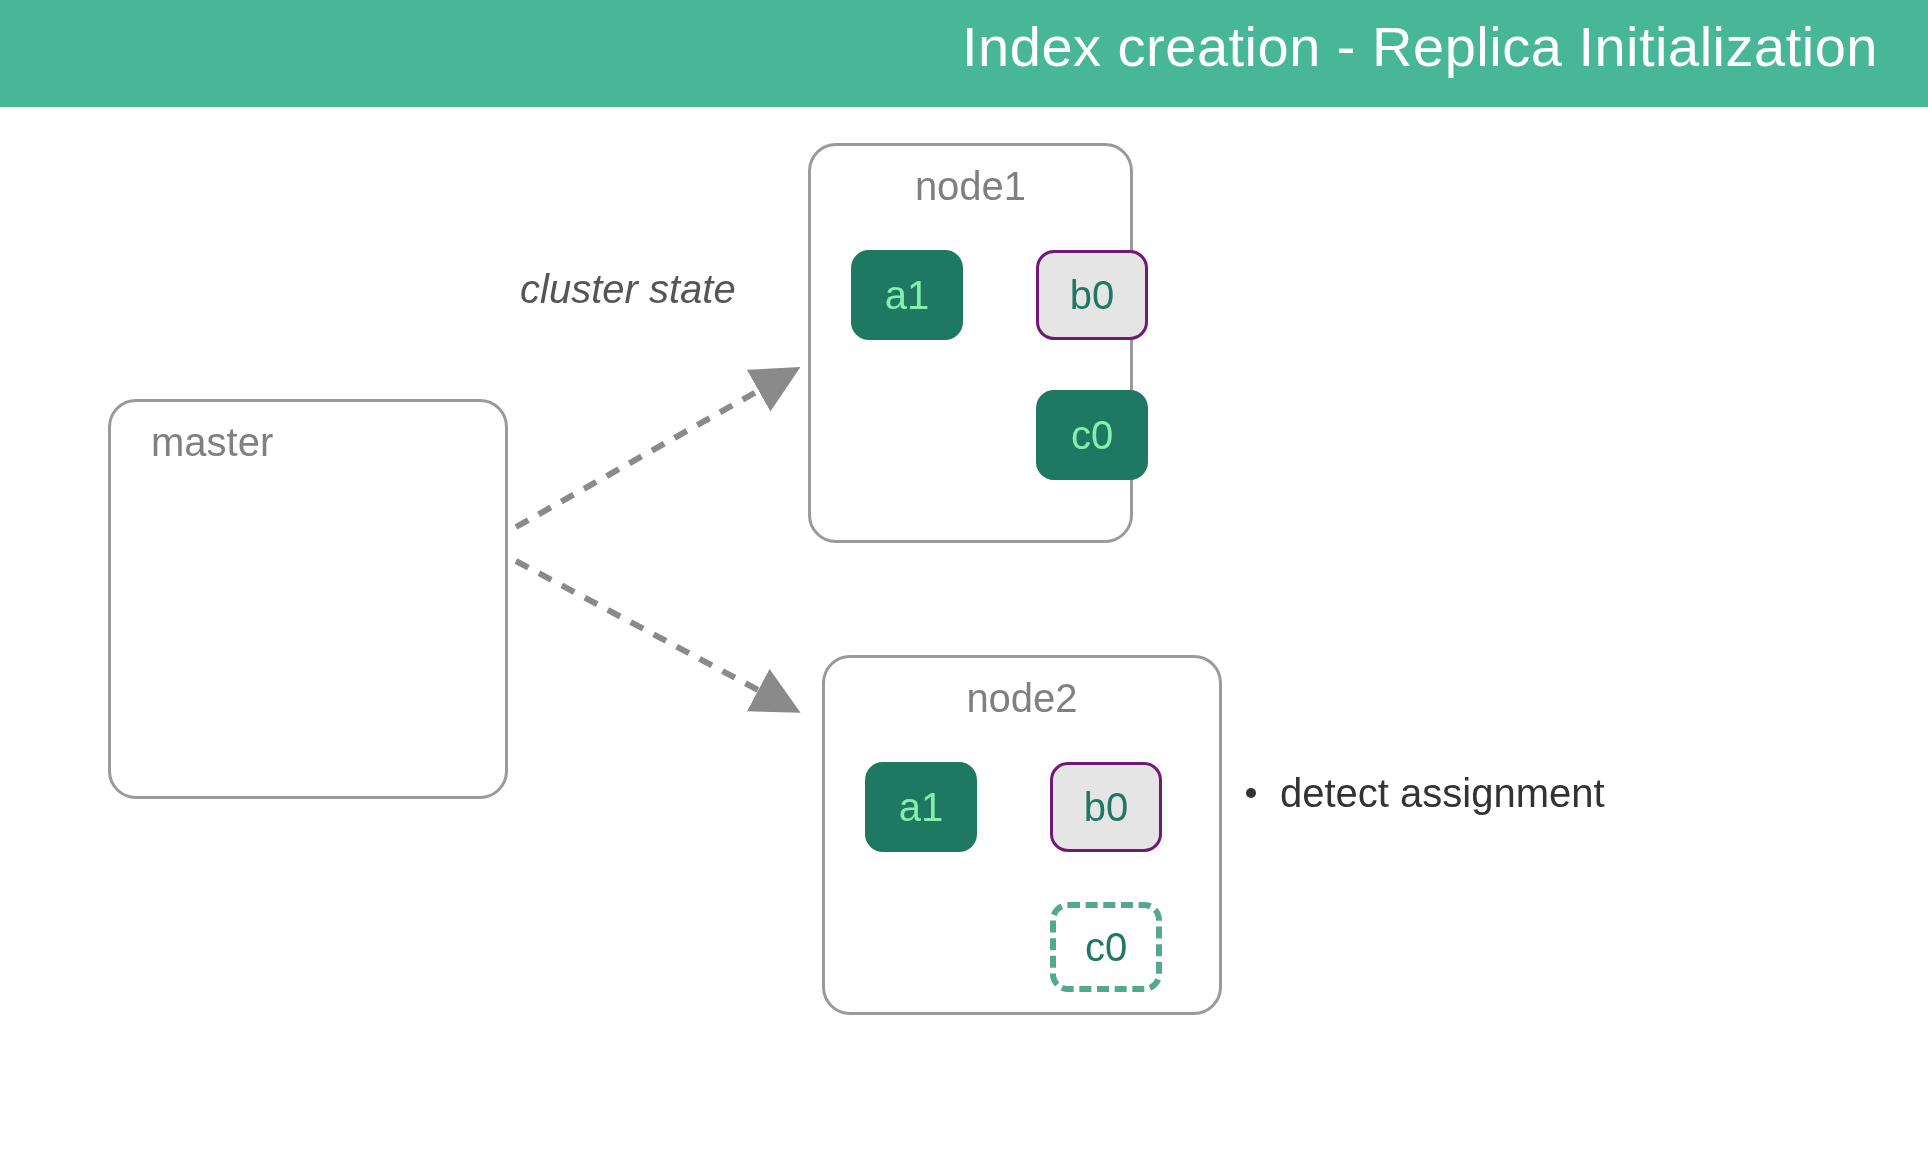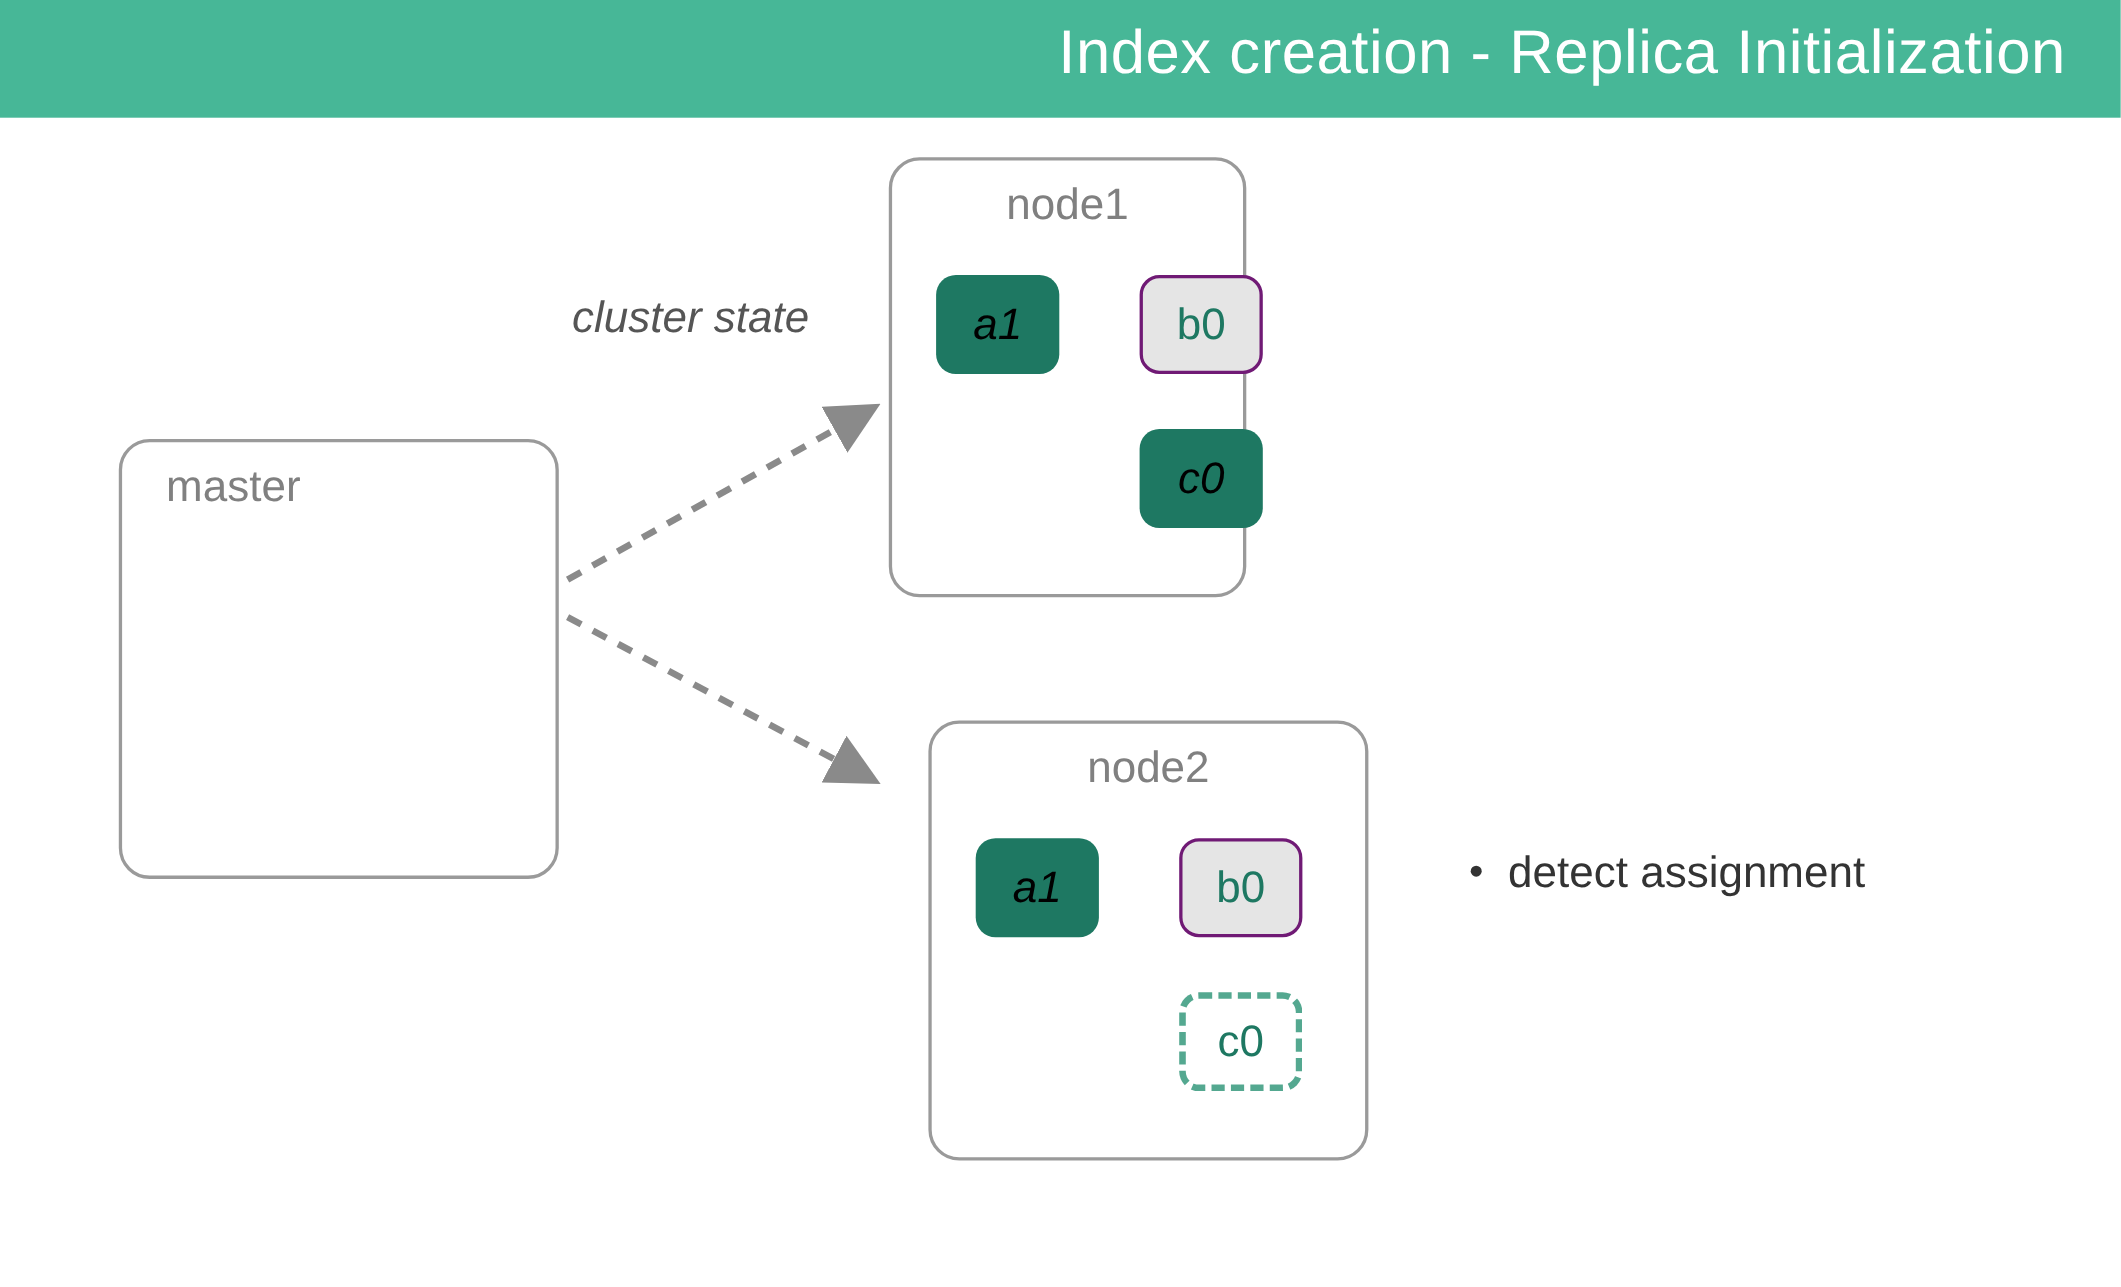--- a/index.html
+++ b/index.html
@@ -54,22 +54,21 @@
     border-radius: 18px;
     box-sizing: border-box;
     display: flex;
     align-items: center;
     justify-content: center;
     font-size: 40px;
     font-weight: 300;
   }
   .shard.solid {
     background: #1e7862;
-    color: #000000;
-    font-style: italic;
+    color: #86efac;
   }
   .shard.outline {
     background: #e5e5e5;
     border: 3px solid #701a75;
     color: #1e7862;
   }
   .shard.dashed {
     background: #ffffff;
     border: 6px dashed #54a890;
     color: #1e7862;
@@ -115,36 +114,36 @@
     <div class="box-label left">master</div>
   </div>
 
   <div class="box" style="left:808px; top:36px; width:325px; height:400px;">
     <div class="box-label">node1</div>
     <div class="shard solid" style="left:40px;  top:104px;">a1</div>
     <div class="shard outline" style="left:225px; top:104px;">b0</div>
     <div class="shard solid" style="left:225px; top:244px;">c0</div>
   </div>
 
-  <div class="box" style="left:844px; top:548px; width:400px; height:400px;">
+  <div class="box" style="left:822px; top:548px; width:400px; height:360px;">
     <div class="box-label">node2</div>
     <div class="shard solid" style="left:40px;  top:104px;">a1</div>
     <div class="shard outline" style="left:225px; top:104px;">b0</div>
     <div class="shard dashed" style="left:225px; top:244px;">c0</div>
   </div>
 
   <div class="edge-label" style="left:520px; top:160px;">cluster state</div>
 
   <svg class="arrows" width="1928" height="1030">
     <defs>
       <marker id="arrowhead" markerWidth="8" markerHeight="8" refX="6" refY="4" orient="auto">
         <polygon points="0 0, 8 4, 0 8" fill="#8a8a8a"></polygon>
       </marker>
     </defs>
     <line x1="516" y1="420" x2="790" y2="266" stroke="#8a8a8a" stroke-width="6" stroke-dasharray="14 12" marker-end="url(#arrowhead)"></line>
     <line x1="516" y1="454" x2="790" y2="600" stroke="#8a8a8a" stroke-width="6" stroke-dasharray="14 12" marker-end="url(#arrowhead)"></line>
   </svg>
 
-  <div class="bullet-list" style="left:1337px; top:664px;">
+  <div class="bullet-list" style="left:1246px; top:664px;">
     <span class="dot"></span><span>detect assignment</span>
   </div>
 
 </div>
 
 </body></html>

